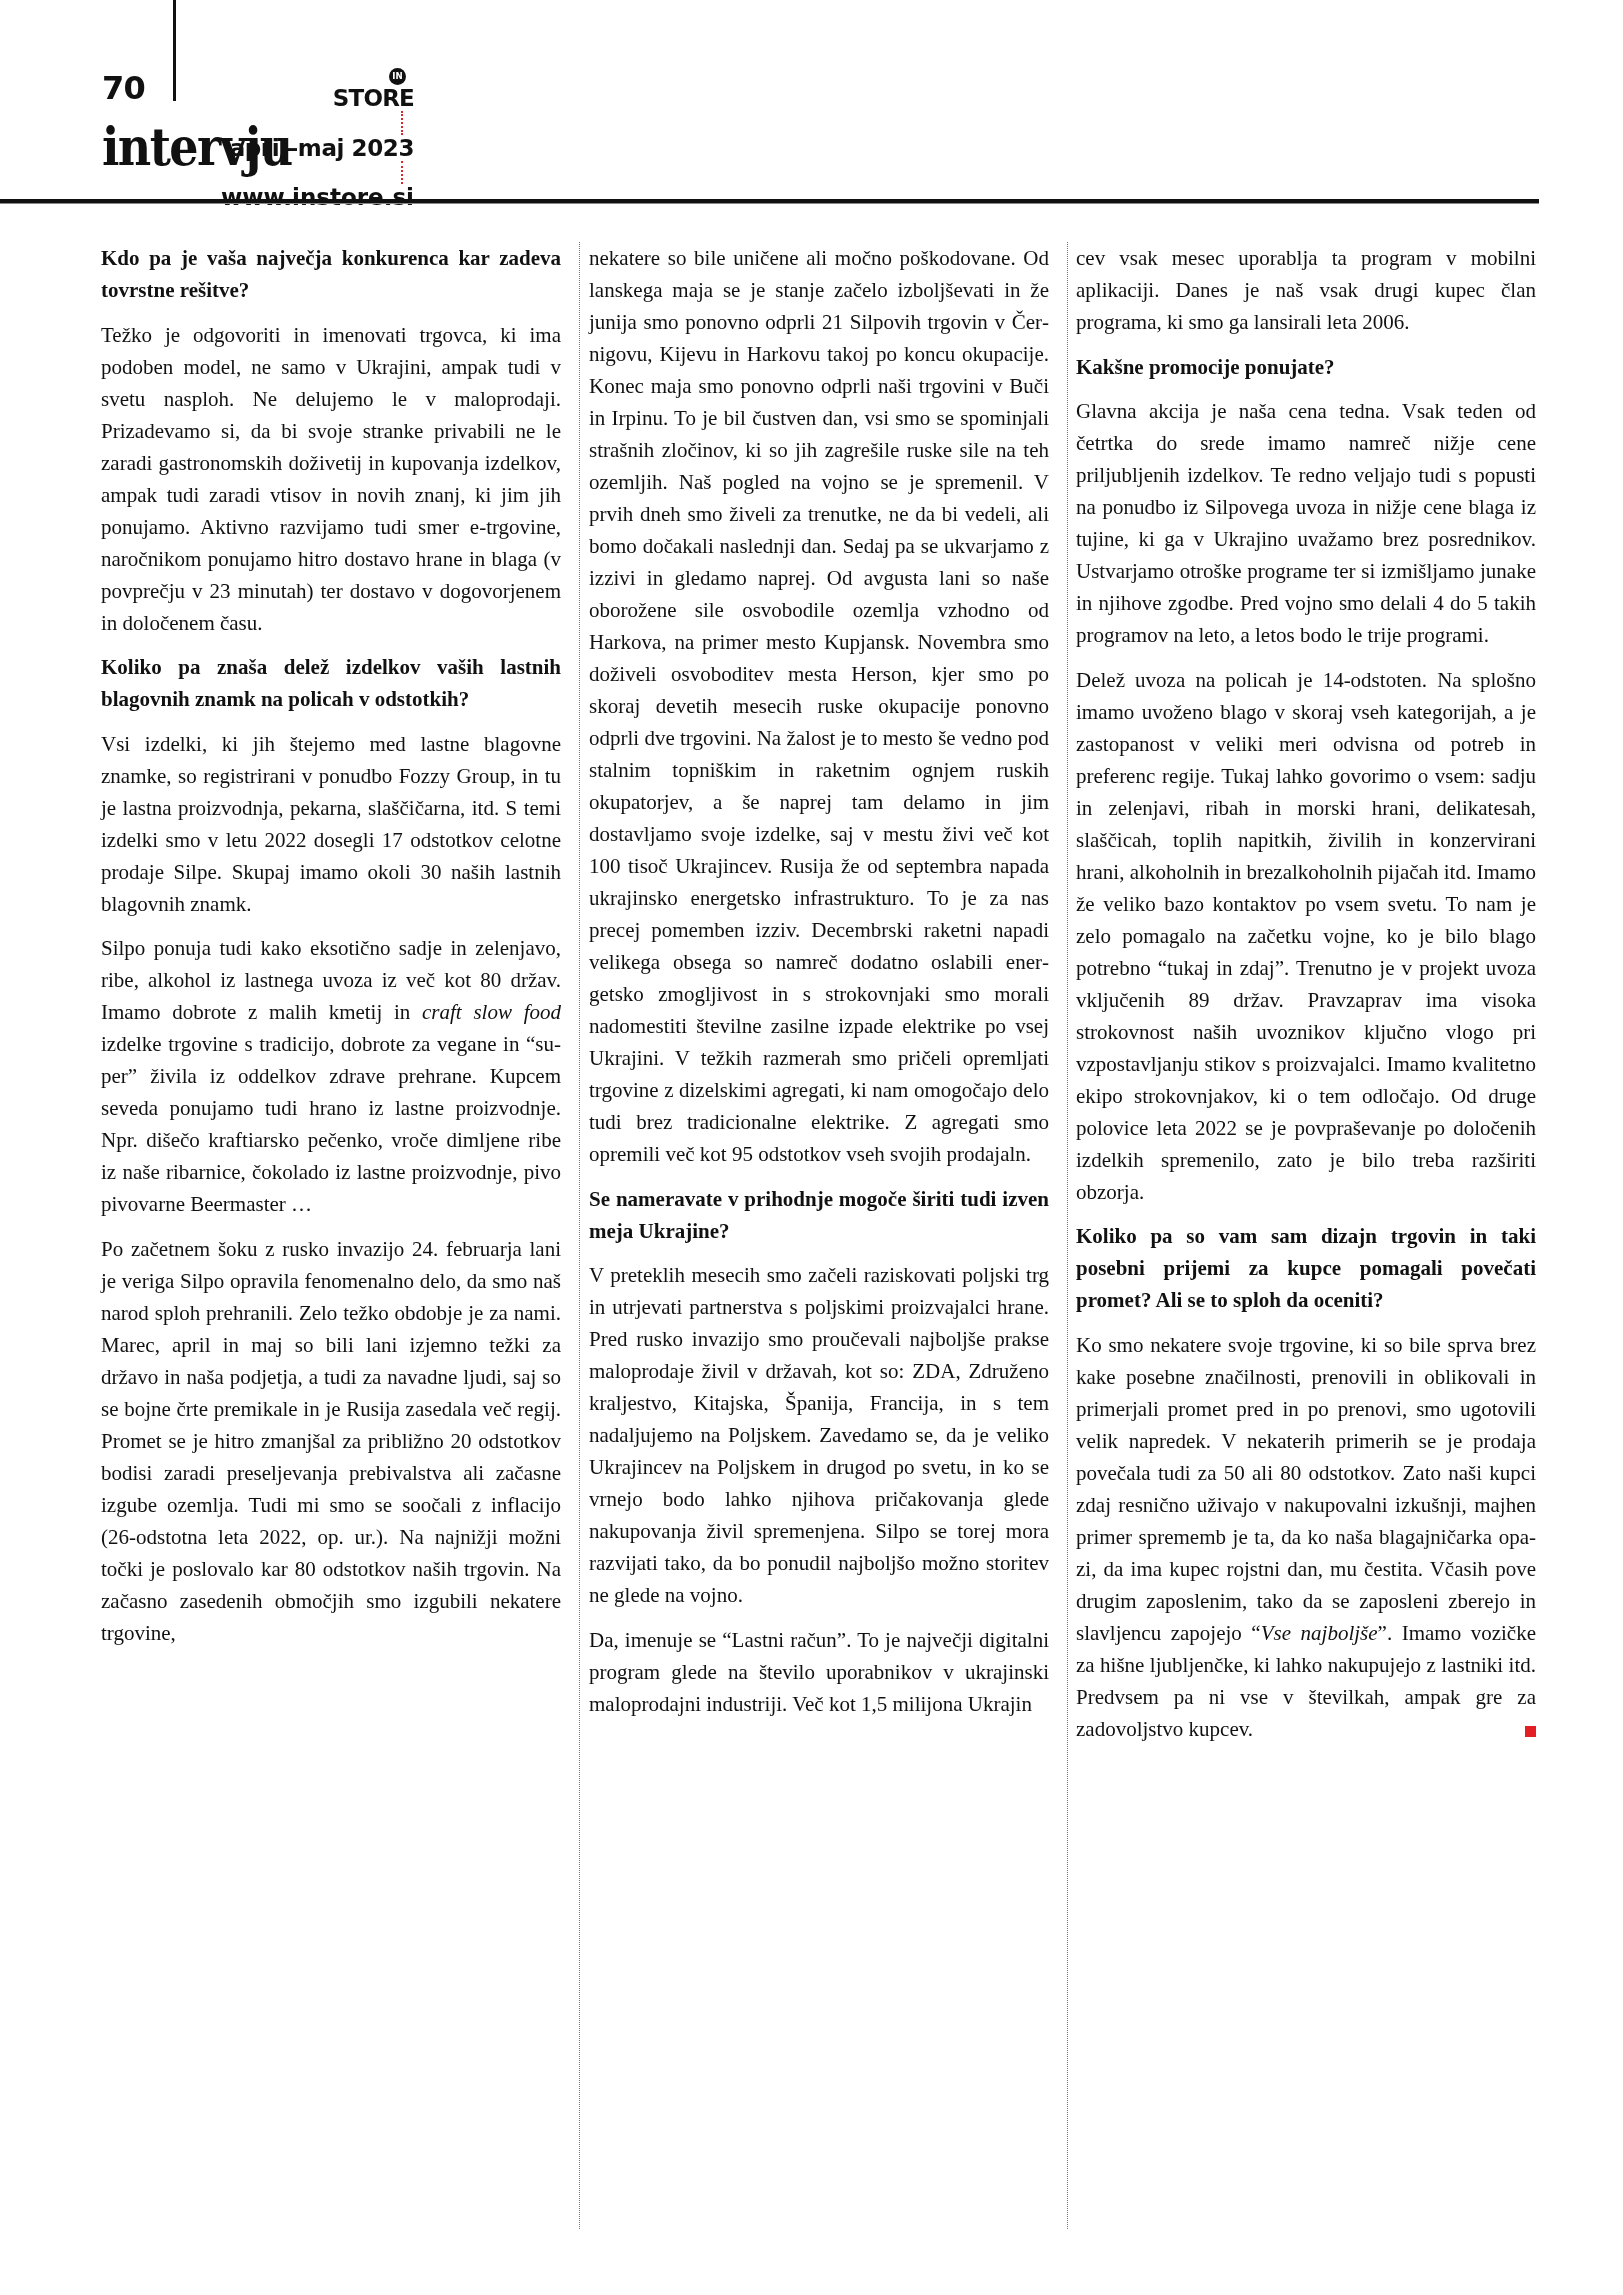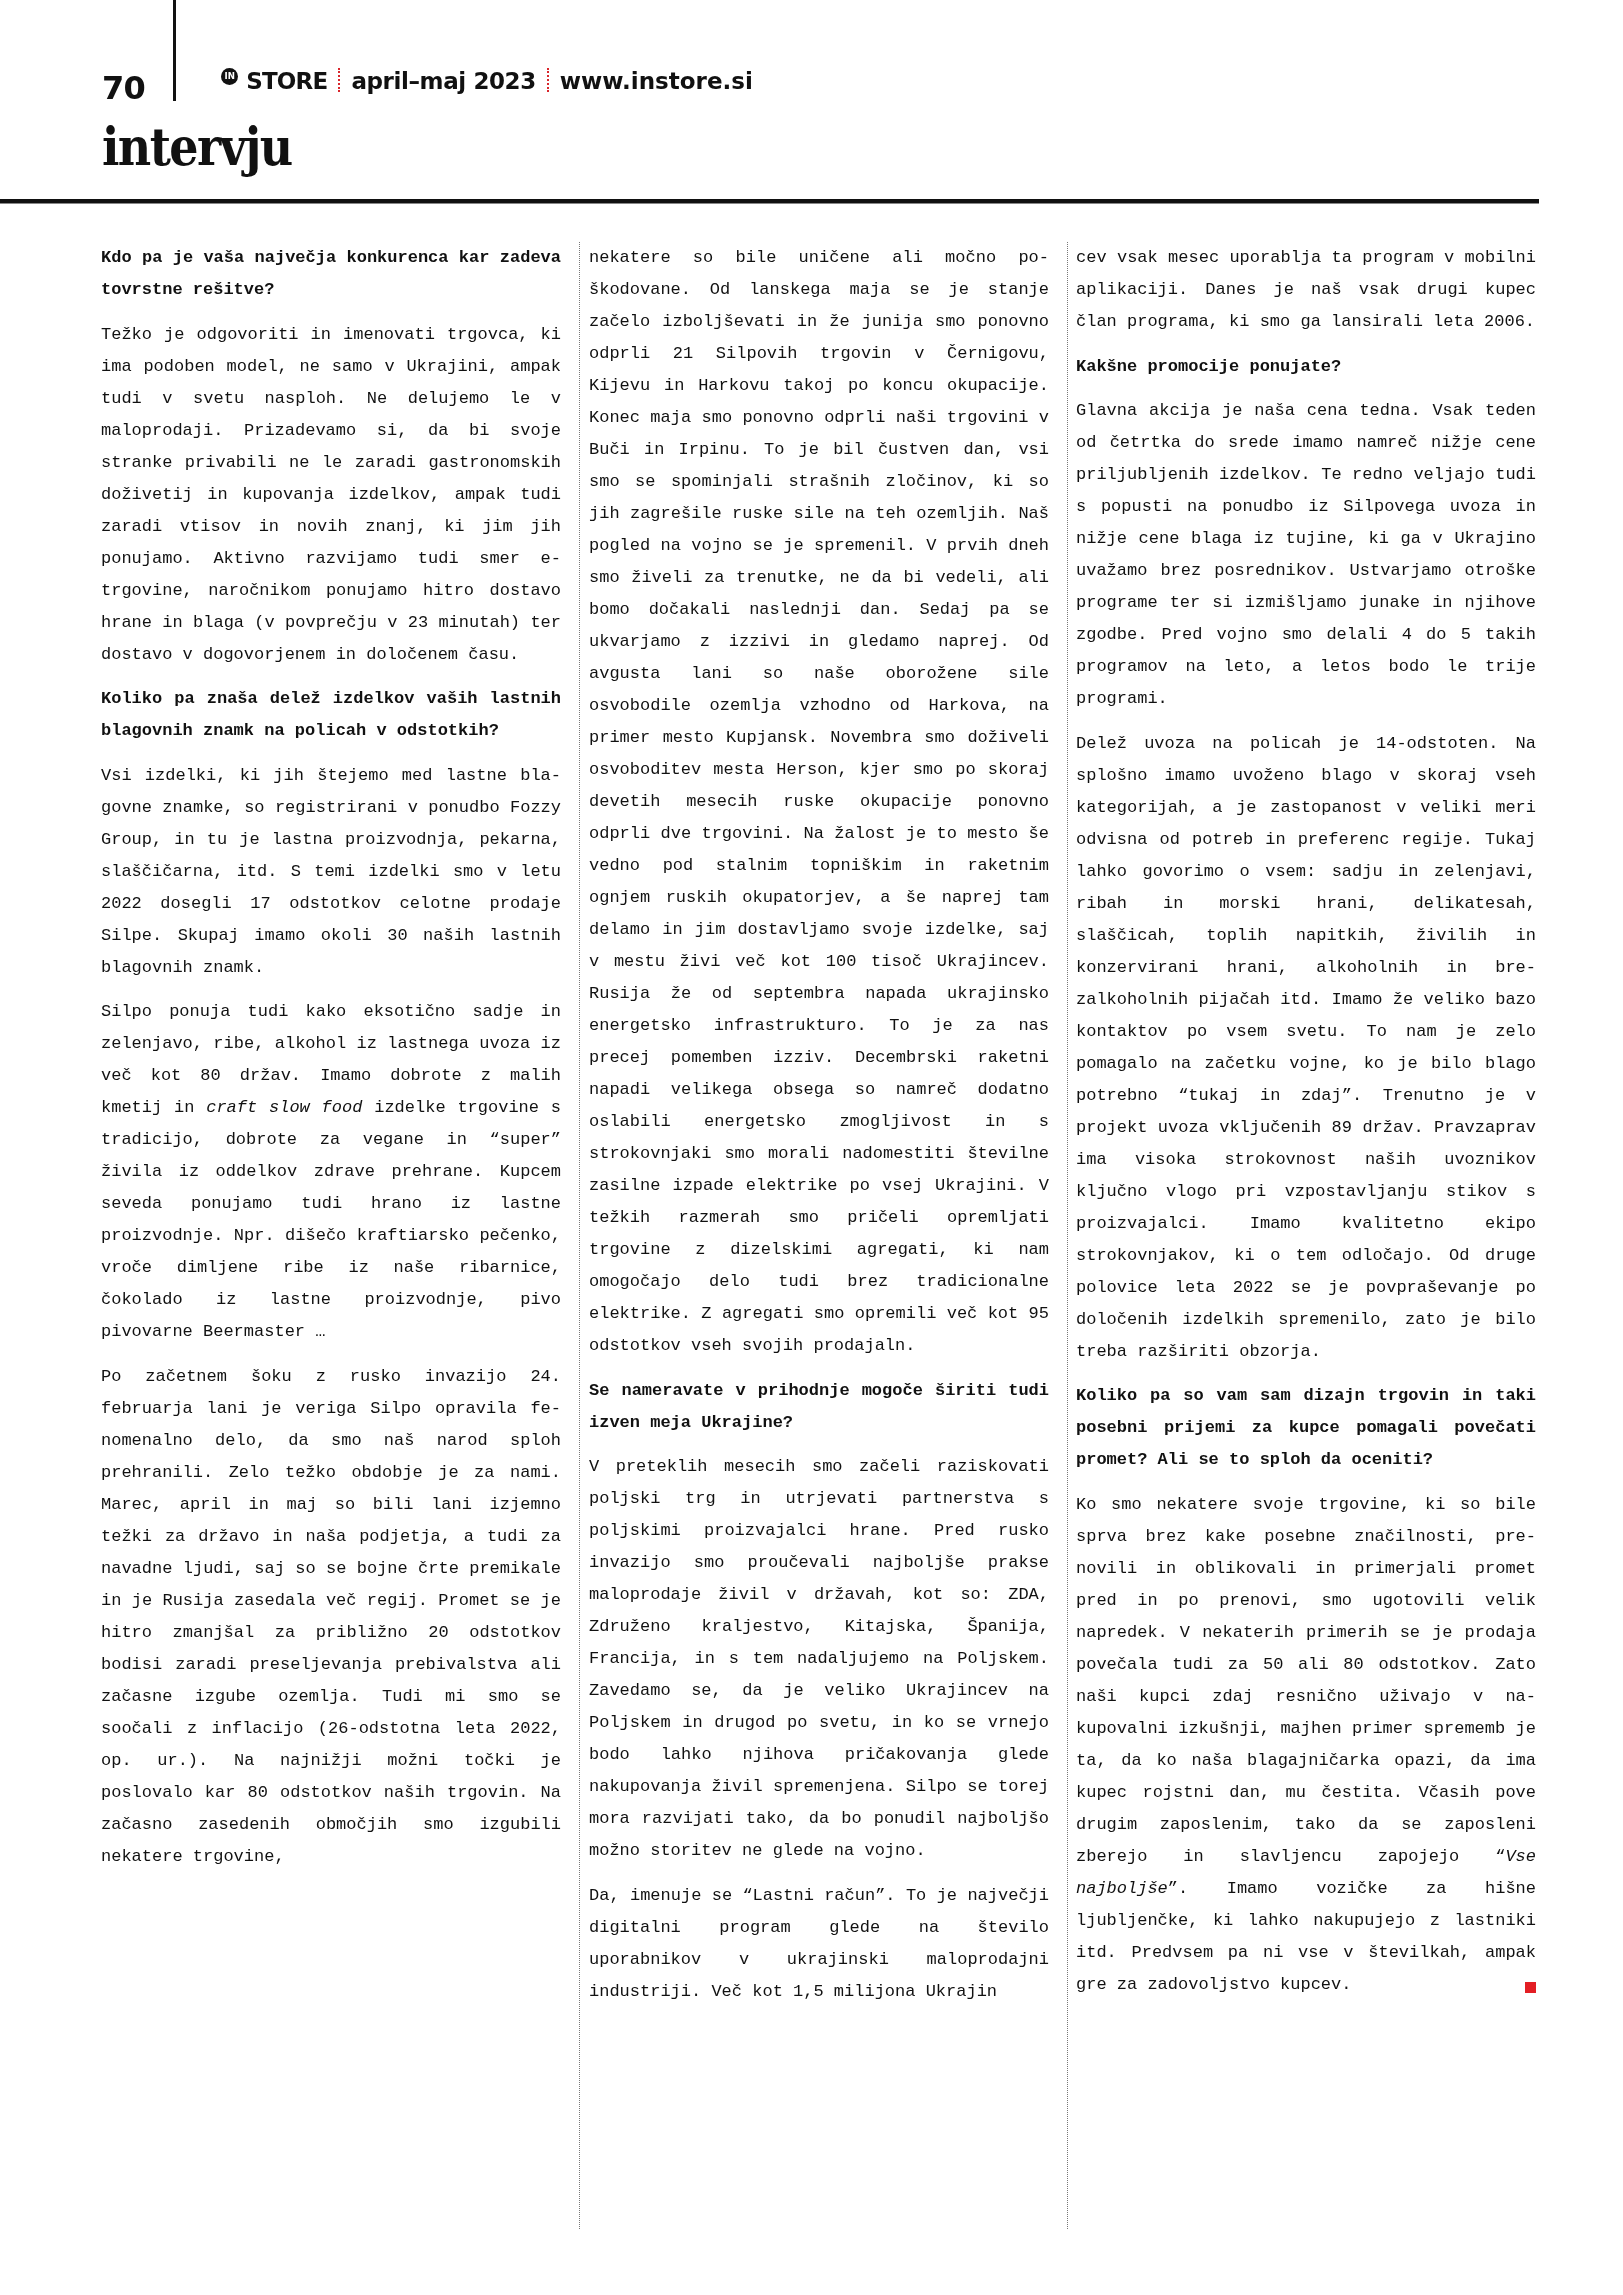--- a/index.html
+++ b/index.html
@@ -1,28 +1,28 @@
 <!DOCTYPE html>
 <html style="font-size:12.6px"><head>
 <meta charset="utf-8">
 <style>
   html, body { margin: 0; padding: 0; background: #ffffff; }
   body { width: 1623px; height: 2295px; position: relative; overflow: hidden; color: #111; }
   .vline { position: absolute; left: 173px; top: 0; width: 3.1px; height: 101px; background: #111; }
   .page-num { position: absolute; left: 102px; top: 69px; font-family: "DejaVu Sans", sans-serif; font-weight: bold; font-size: 32px; letter-spacing: -0.8px; }
-  .masthead { position: absolute; left: 221px; top: 68px; font-family: "DejaVu Sans", sans-serif; font-size: 23px; display: flex; align-items: flex-start; white-space: nowrap; }
+  .masthead { position: absolute; left: 221px; top: 68px; font-family: "DejaVu Sans", sans-serif; font-size: 23px; display: flex; align-items: flex-end; white-space: nowrap; flex-direction: column; }
   .logo-circle { display: inline-block; width: 17.3px; height: 17.3px; border-radius: 50%; background: #111; color: #fff; font-size: 8.6px; font-weight: bold; text-align: center; line-height: 17.3px; margin-right: 7.9px; }
   .brand { font-weight: bold; letter-spacing: -0.8px; }
   .sep { display: inline-block; width: 0; height: 23.6px; border-left: 2.4px dotted #d9262c; margin: 0 11px; }
   .issue { font-weight: bold; letter-spacing: -0.4px; }
   .url { font-weight: bold; }
   .section { position: absolute; left: 102px; top: 116px; font-family: "DejaVu Serif", serif; font-weight: bold; font-size: 46px; letter-spacing: -1.6px; transform: scaleY(1.15); transform-origin: top left; }
   .hrule { position: absolute; left: 0; top: 199px; width: 1539px; height: 3.9px; background: #111; border-bottom: 0.8px solid #888; }
   .columns { position: absolute; top: 242px; left: 101px; width: 1445px; height: 2010px; }
-  .col { position: absolute; top: 0; width: 460px; font-family: Liberation Mono, monospace; font-size: 17px; line-height: 32px; text-align: justify; hyphens: manual; }
+  .col { position: absolute; top: 0; width: 460px; font-family: Liberation Serif, serif; font-size: 21px; line-height: 32px; text-align: justify; hyphens: manual; }
   .col1 { left: 0; }
   .col2 { left: 488px; }
   .col3 { left: 975px; }
   .divider { position: absolute; top: 0; width: 0; border-left: 1.6px dotted #777; }
   .d1 { left: 478px; height: 1987px; }
   .d2 { left: 966px; height: 1987px; }
   .q { font-weight: bold; margin: 0 0 12.6px 0; }
   .a { margin: 0 0 12.6px 0; }
   .a:last-child { margin-bottom: 0; }
   .end-mark { display: inline-block; width: 11px; height: 11px; background: #e31e24; float: right; margin-top: 12.6px; }

